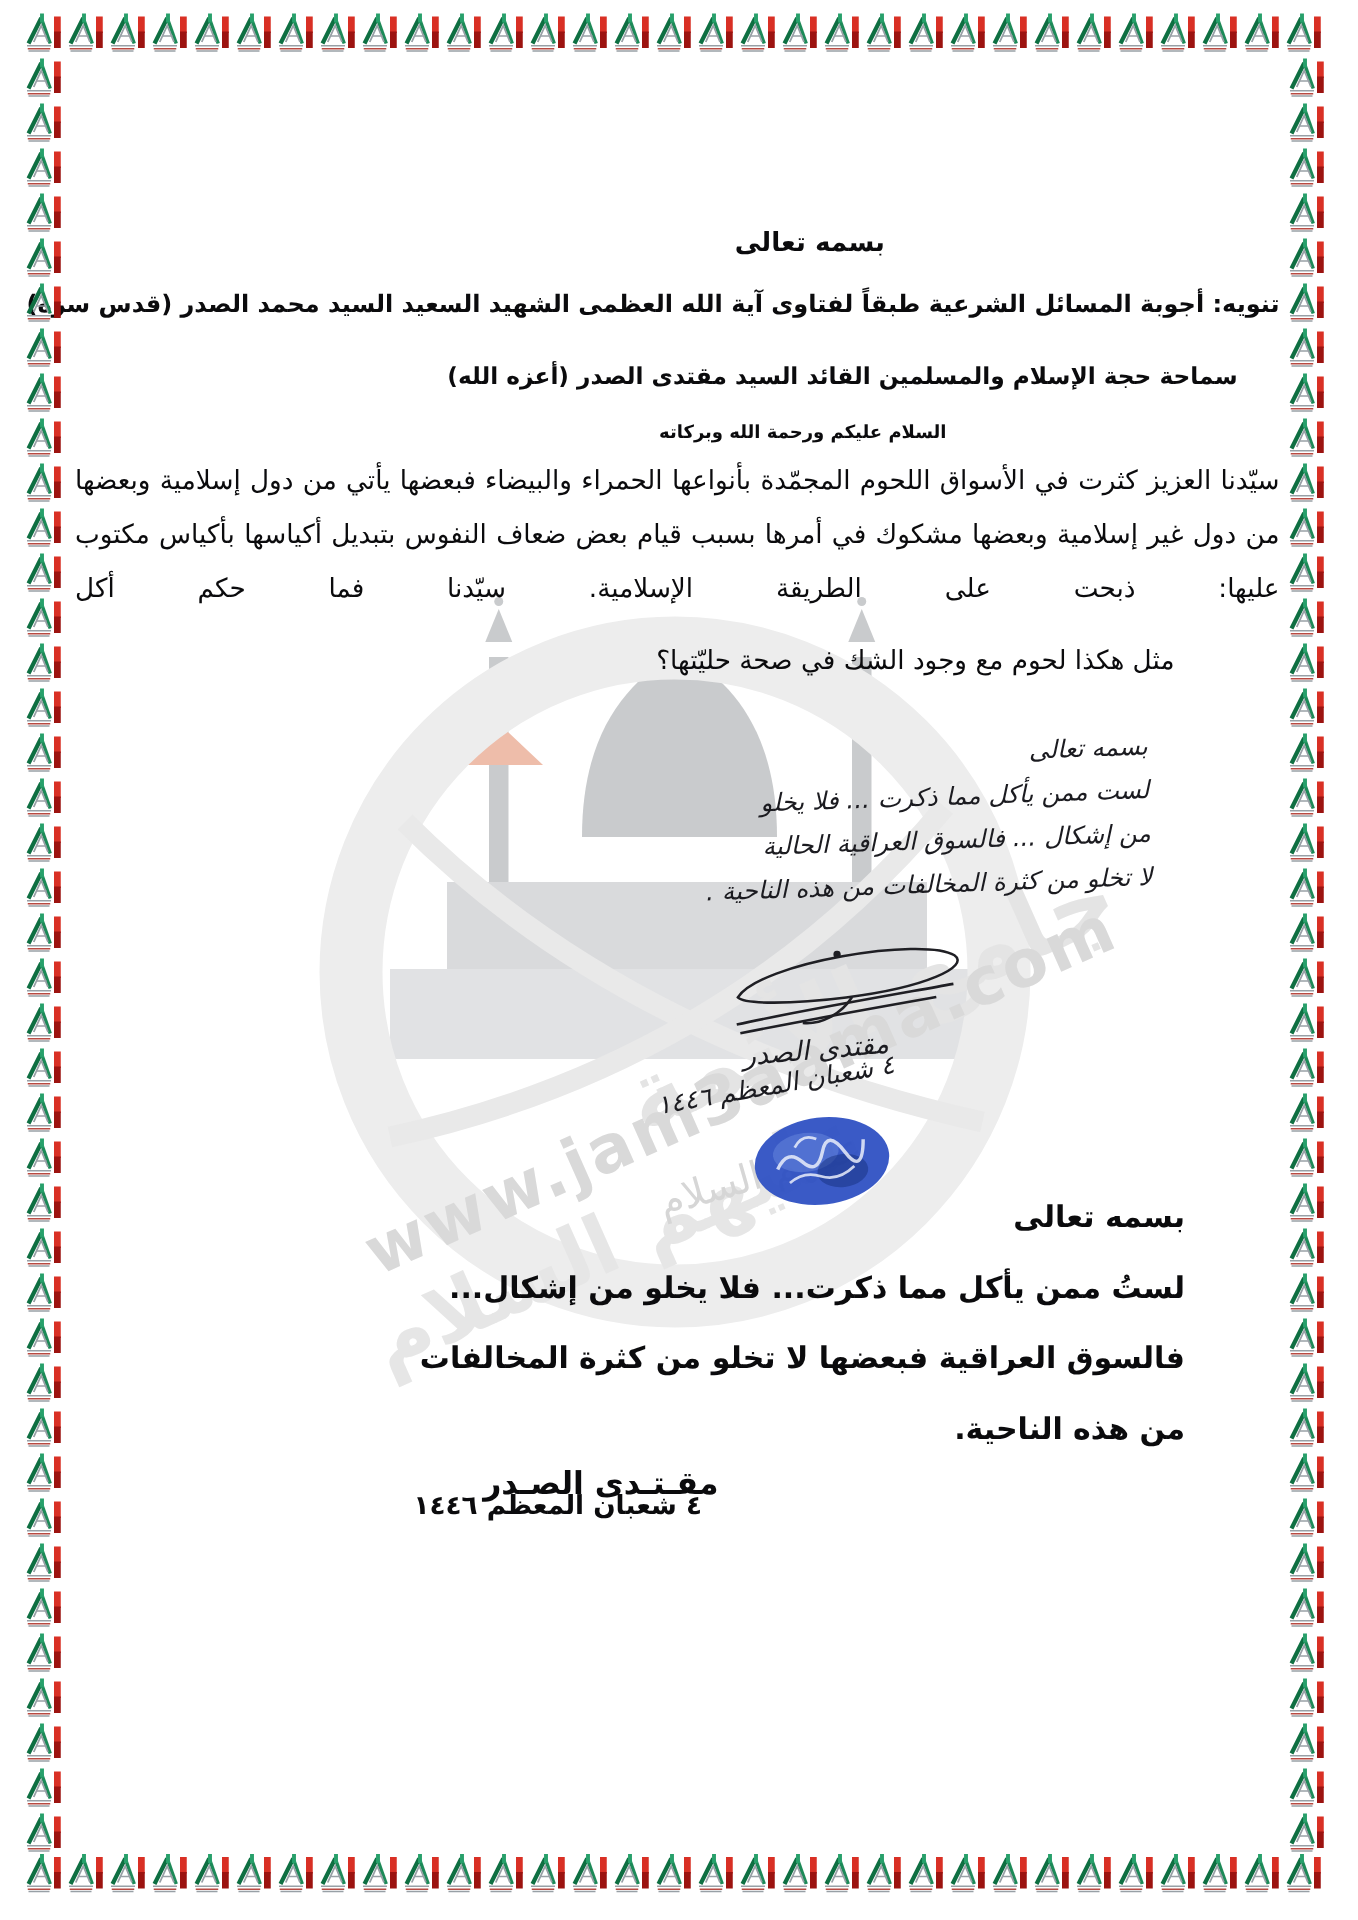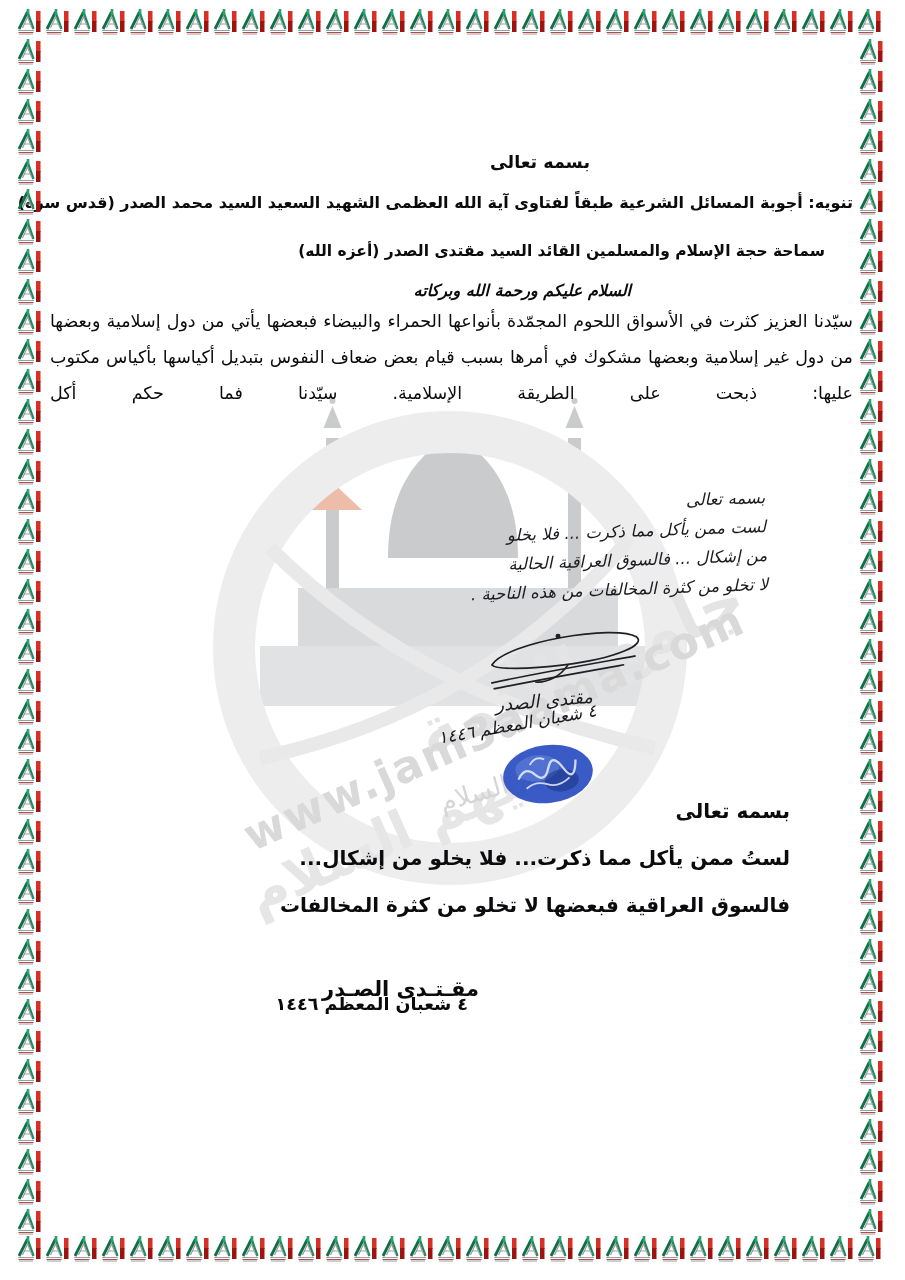--- a/index.html
+++ b/index.html
@@ -24,21 +24,21 @@
           transform:rotate(-24deg);transform-origin:left center;}
   .wm-salawat{left:440px;top:788px;font-size:26px;color:#d6d6d6;
           transform:rotate(-16deg);transform-origin:left center;}
   
   .txt{position:absolute;z-index:2;direction:rtl;color:#0b0b0d;}
   .basmala-top{top:152px;right:315px;font-size:17.5px;font-weight:bold;}
   .notice{top:193px;right:52px;left:52px;font-size:16px;font-weight:bold;
           text-align:justify;text-align-last:justify;white-space:nowrap;overflow:visible;
           display:flex;justify-content:space-between;}
   .addressee{top:242px;right:80px;font-size:15.5px;font-weight:bold;text-align:right;}
-  .salutation{top:281px;right:274px;font-size:16px;font-weight:bold;text-align:right;font-style:italic;}
+  .salutation{top:281px;right:274px;font-size:12px;font-weight:bold;text-align:right;}
   .q-body{top:303px;right:52px;width:803px;font-size:17.5px;line-height:36px;
           text-align:justify;text-align-last:justify;}
   .q-last{top:431px;right:122px;font-size:17.5px;text-align:right;}
   
   .hw{position:absolute;z-index:2;direction:rtl;color:#1b1b20;font-style:italic;}
   .hw-block{top:483px;right:140px;text-align:right;font-size:16.5px;line-height:29px;
             transform:rotate(-2deg);transform-origin:right top;}
   .hw-basmala{margin-left:60px;}
   .hw-name{top:690px;right:312px;font-size:18px;transform:rotate(-5deg);}
   .hw-date{top:714px;right:308px;font-size:17px;transform:rotate(-10deg);}
@@ -1796,20 +1796,21 @@
         <path d="M3 26 H17" stroke="#98a0a6" stroke-width="1"></path>
       </svg>
     </div>
 
   <div class="txt basmala-top">بسمه تعالى</div>
   <div class="txt notice">تنويه: أجوبة المسائل الشرعية طبقاً لفتاوى آية الله العظمى الشهيد السعيد السيد محمد الصدر (قدس سره)</div>
   <div class="txt addressee">سماحة حجة الإسلام والمسلمين القائد السيد مقتدى الصدر (أعزه الله)</div>
   <div class="txt salutation">السلام عليكم ورحمة الله وبركاته</div>
 
   <div class="txt q-body">سيّدنا العزيز كثرت في الأسواق اللحوم المجمّدة بأنواعها الحمراء والبيضاء فبعضها يأتي من دول إسلامية وبعضها من دول غير إسلامية وبعضها مشكوك في أمرها بسبب قيام بعض ضعاف النفوس بتبديل أكياسها بأكياس مكتوب عليها: ذبحت على الطريقة الإسلامية. سيّدنا فما حكم أكل</div>
+  <div class="txt q-last">مثل هكذا لحوم مع وجود الشك في صحة حليّتها؟</div>
 
   <div class="hw hw-block">
     <div class="hw-basmala">بسمه تعالى</div>
     <div>لست ممن يأكل مما ذكرت ... فلا يخلو</div>
     <div>من إشكال ... فالسوق العراقية الحالية</div>
     <div>لا تخلو من كثرة المخالفات من هذه الناحية .</div>
   </div>
 
   <svg class="sig-svg" width="190" height="80" viewBox="0 0 190 80">
     <g stroke="#1f1f24" stroke-width="1.7" fill="none" transform="rotate(-4 95 40)">
@@ -1833,17 +1834,18 @@
         <path d="M27 48 q10 -7 21 -2 t23 -4" stroke-width="1.8"></path>
         <path d="M33 25 q6 -9 15 -4" stroke-width="1.8"></path>
       </g>
     </g>
   </svg>
 
   <div class="txt typed">
     <div>بسمه تعالى</div>
     <div>لستُ ممن يأكل مما ذكرت... فلا يخلو من إشكال...</div>
     <div>فالسوق العراقية فبعضها لا تخلو من كثرة المخالفات</div>
+    <div>من هذه الناحية.</div>
   </div>
   <div class="txt typed-name">مقـتـدى الصـدر</div>
   <div class="txt typed-date">٤ شعبان المعظم ١٤٤٦</div>
 
 </div>
 
 </body></html>

